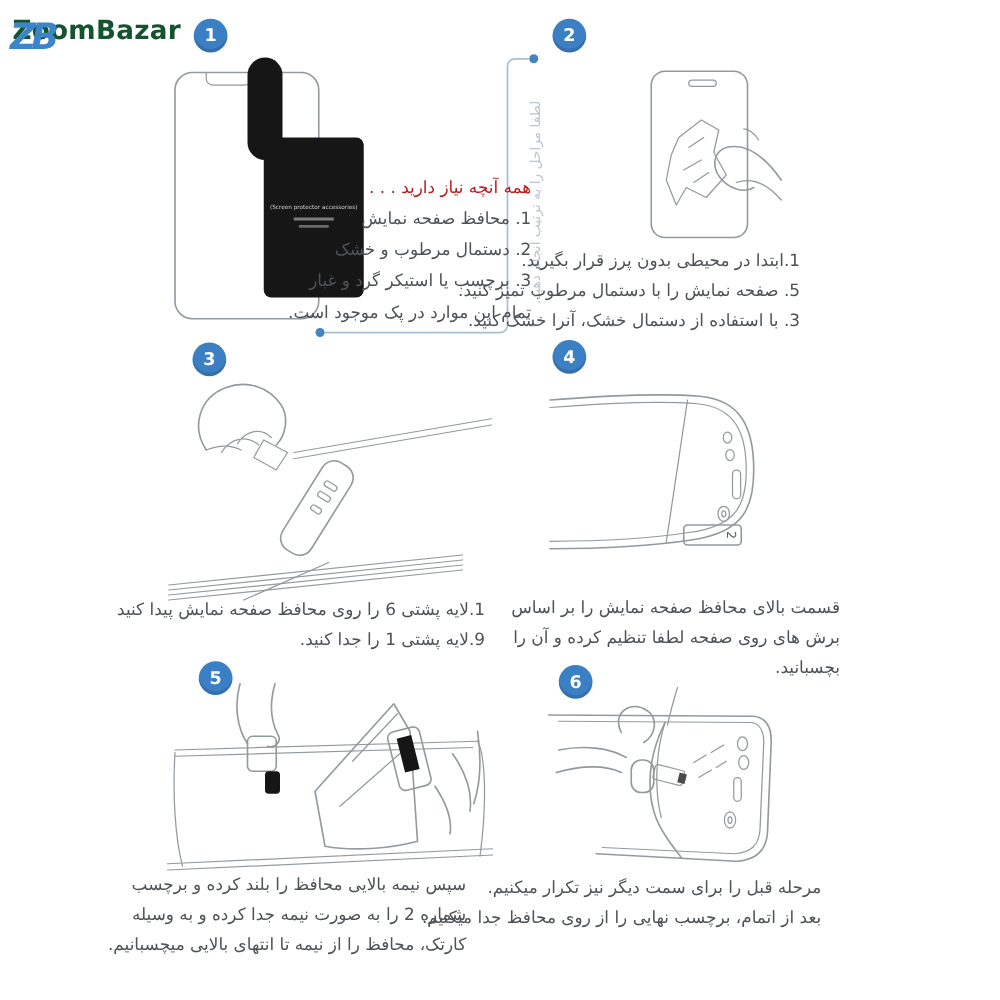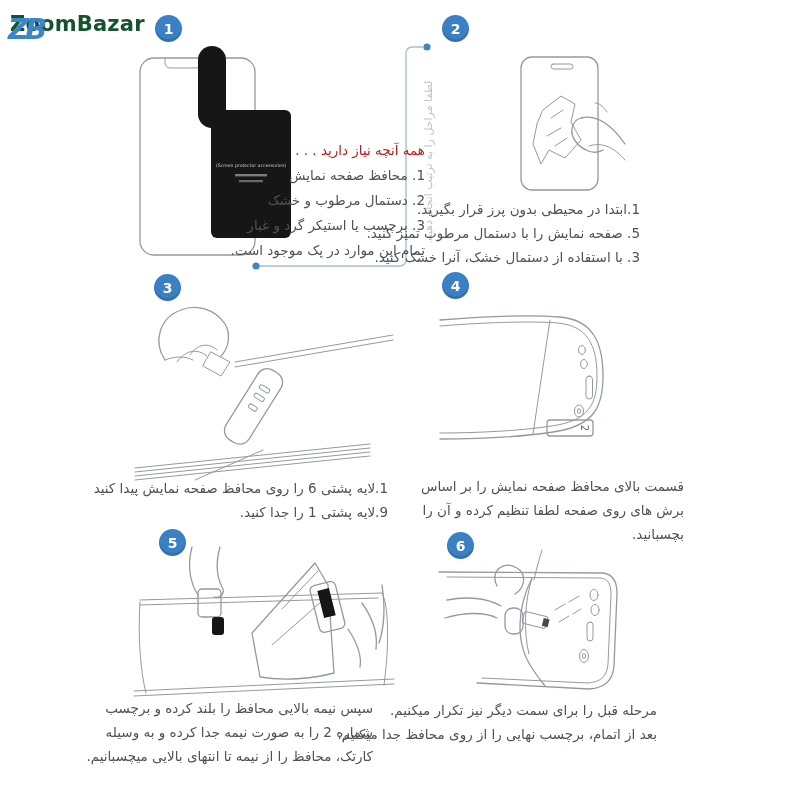--- a/index.html
+++ b/index.html
@@ -124,21 +124,21 @@
     <ellipse cx="149" cy="66" rx="3.4" ry="4.4" class="sketch thin"></ellipse>
     <rect x="151" y="78" width="6.5" height="23" rx="3.2" class="sketch thin"></rect>
     <ellipse cx="144" cy="113" rx="4.6" ry="6" class="sketch thin"></ellipse>
     <ellipse cx="144" cy="113" rx="1.6" ry="2.4" class="sketch thin"></ellipse>
     <g>
       <rect x="112" y="122" width="46" height="16" rx="3" class="sketch" fill="#fff"></rect>
       <text x="149" y="130" font-size="10" fill="#5a5f63" text-anchor="middle" dominant-baseline="middle" transform="rotate(90 149 130)">2</text>
     </g>
   </svg>
 
-  <div class="step-text" style="right:116px;top:474px">
+  <div class="step-text" style="right:128px;top:474px">
     <div>قسمت بالای محافظ صفحه نمایش را بر اساس</div>
     <div>برش های روی صفحه لطفا تنظیم کرده و آن را</div>
     <div>بچسبانید.</div>
   </div>
 
   <svg width="265" height="158" viewBox="0 0 265 158" style="left:132px;top:545px">
     <path d="M8,55 L250,48 M8,60 L246,53" class="sketch thin"></path>
     <path d="M8,57 C6,90 8,125 14,148 M250,48 C256,58 258,95 252,140" class="sketch thin"></path>
     <path d="M120,88 L183,18 L196,40 L202,128 C180,134 150,136 128,132 Z" class="sketch" fill="#fff"></path>
     <path d="M150,64 L186,26 M140,100 L190,56" class="sketch thin"></path>

